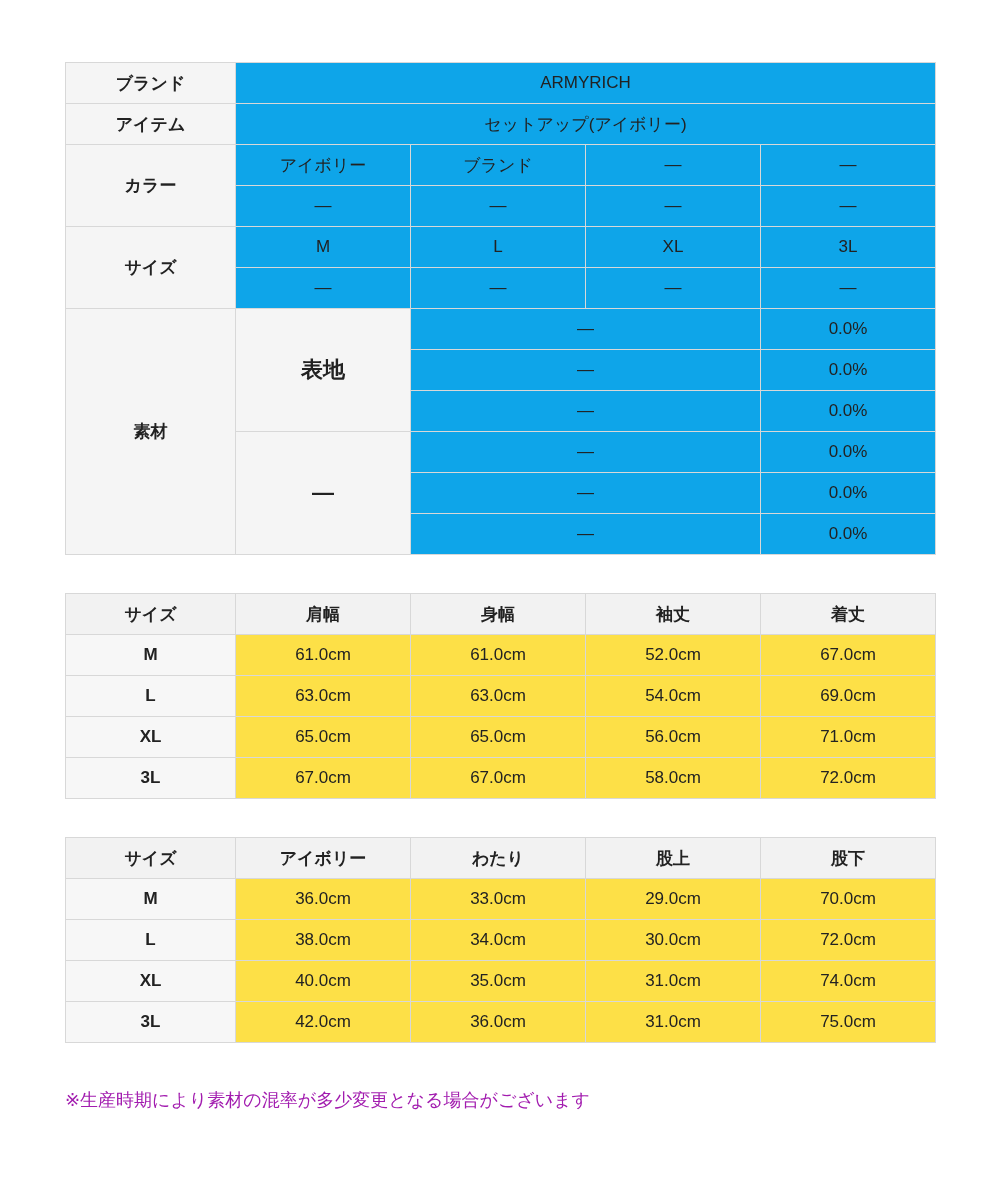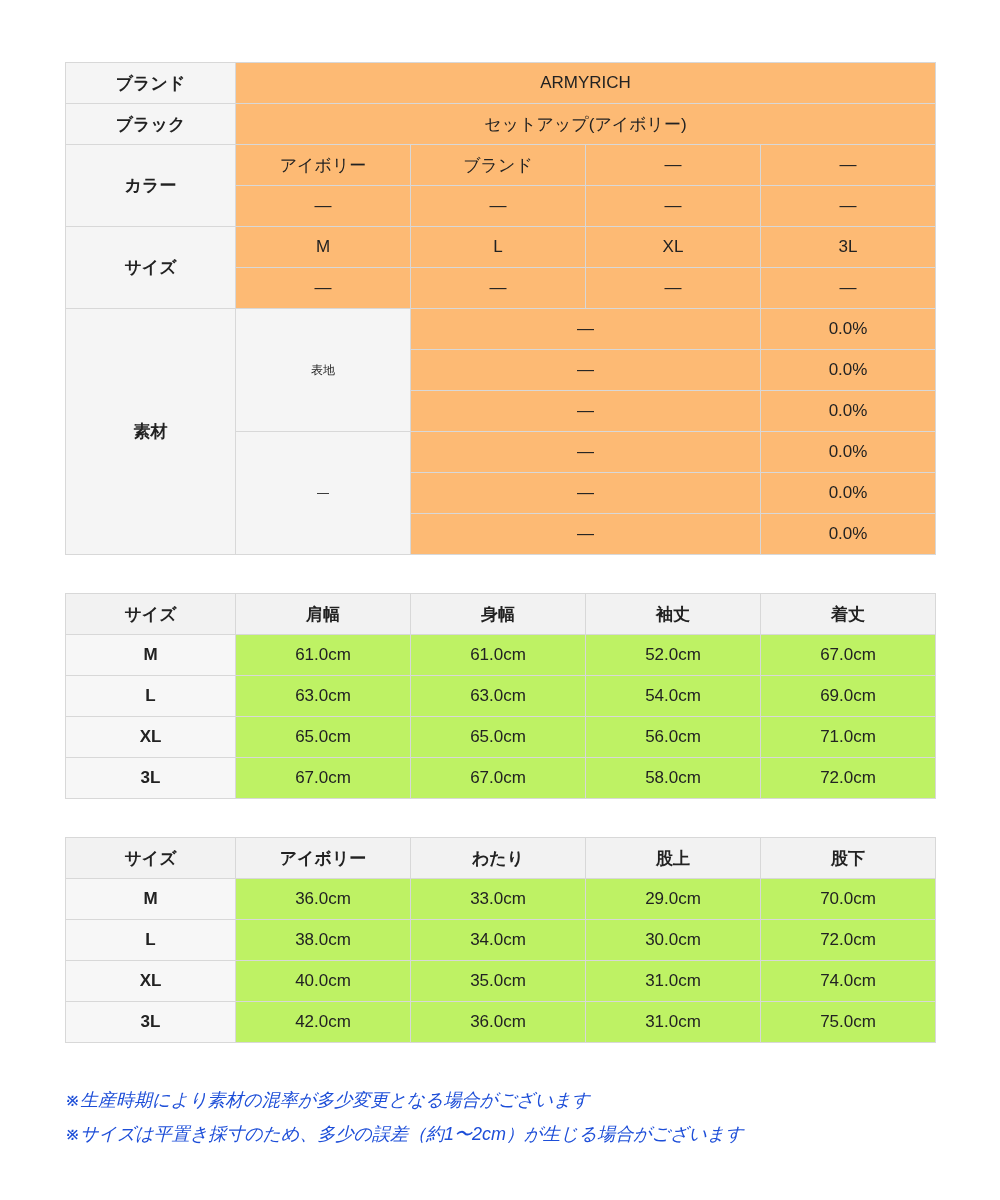--- a/index.html
+++ b/index.html
@@ -42,55 +42,54 @@
     height: 40px;
   }
   .spec-table .lbl {
     background: #f5f5f5;
     font-weight: bold;
     font-size: 17px;
     width: 170px;
   }
   .spec-table .sub-lbl {
     background: #f5f5f5;
-    font-weight: normal;
-    font-size: 12px;
+    font-weight: bold;
+    font-size: 22px;
   }
   .spec-table .val {
-    background: #fdba74;
+    background: #0ea5e9;
   }
 
   
   .meas-table {
     margin-top: 38px;
   }
   .meas-table td,
   .meas-table th {
     height: 40px;
   }
   .meas-table thead th {
     background: #f2f2f2;
     font-weight: bold;
     font-size: 17px;
   }
   .meas-table tbody td.size-cell {
     background: #f7f7f7;
     font-weight: bold;
   }
   .meas-table tbody td {
-    background: #bef264;
+    background: #fde047;
   }
 
   
   .notes {
     margin-top: 40px;
-    color: #1d4ed8;
+    color: #a21caf;
     font-size: 18px;
     line-height: 1.9;
-    font-style: italic;
   }
   .notes div {
     white-space: nowrap;
   }
 </style>
 </head>
 <body>
 
 <div class="page">
 
@@ -101,21 +100,21 @@
       <col style="width:175px">
       <col style="width:175px">
       <col style="width:175px">
     </colgroup>
     <tbody>
       <tr>
         <td class="lbl">ブランド</td>
         <td class="val" colspan="4">ARMYRICH</td>
       </tr>
       <tr>
-        <td class="lbl">ブラック</td>
+        <td class="lbl">アイテム</td>
         <td class="val" colspan="4">セットアップ(アイボリー)</td>
       </tr>
 
       <tr>
         <td class="lbl" rowspan="2">カラー</td>
         <td class="val">アイボリー</td>
         <td class="val">ブランド</td>
         <td class="val">—</td>
         <td class="val">—</td>
       </tr>
@@ -264,16 +263,15 @@
         <td>42.0cm</td>
         <td>36.0cm</td>
         <td>31.0cm</td>
         <td>75.0cm</td>
       </tr>
     </tbody>
   </table>
 
   <div class="notes">
     <div>※生産時期により素材の混率が多少変更となる場合がございます</div>
-    <div>※サイズは平置き採寸のため、多少の誤差（約1〜2cm）が生じる場合がございます</div>
   </div>
 
 </div>
 
 </body></html>

